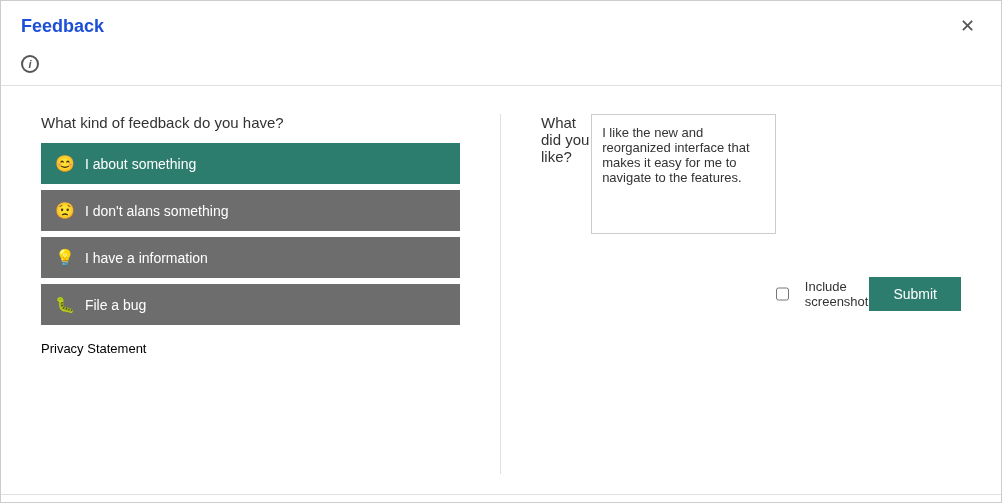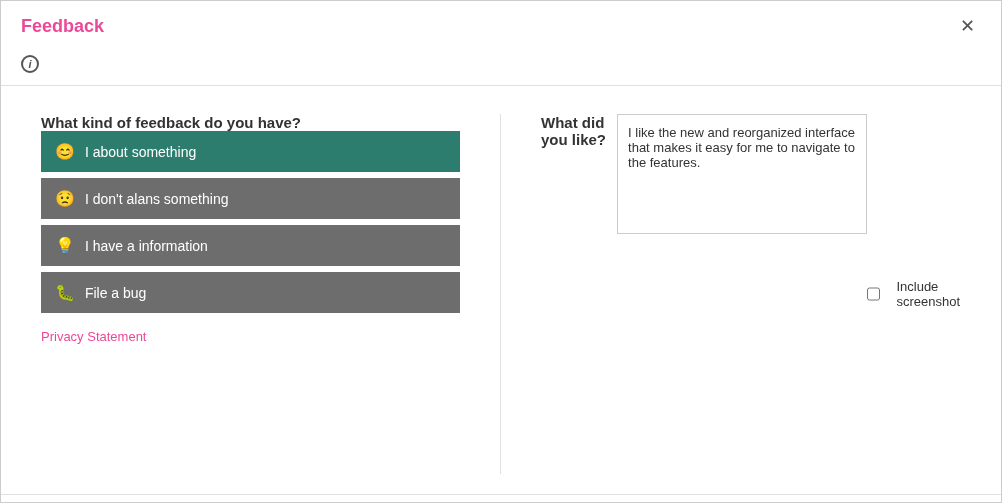--- a/index.html
+++ b/index.html
@@ -24,21 +24,21 @@
     .dialog-header {
       display: flex;
       align-items: center;
       justify-content: space-between;
       padding: 14px 20px 10px 20px;
       border-bottom: none;
     }
     .dialog-title {
       font-size: 18px;
       font-weight: 600;
-      color: #ec4899;
+      color: #1d4ed8;
     }
     .close-button {
       background: none;
       border: none;
       cursor: pointer;
       font-size: 18px;
       color: #555;
       padding: 2px 6px;
       line-height: 1;
     }
@@ -79,22 +79,22 @@
     }
     .right-panel {
       flex: 1;
       padding-left: 40px;
       display: flex;
       flex-direction: row;
     }
     .section-title {
       font-size: 15px;
       color: #333;
-      margin-bottom: 0;
-      font-weight: 700;
+      margin-bottom: 12px;
+      font-weight: 400;
     }
     .option-button {
       display: flex;
       align-items: center;
       width: 100%;
       padding: 11px 14px;
       margin-bottom: 6px;
       border: none;
       cursor: pointer;
       text-align: left;
@@ -108,21 +108,21 @@
     }
     .option-button.unselected {
       background-color: #6d6d6d;
     }
     .option-icon {
       margin-right: 10px;
       font-size: 16px;
       flex-shrink: 0;
     }
     .privacy-link {
-      color: #ec4899;
+      color: #000000;
       font-size: 13px;
       text-decoration: none;
       margin-top: 10px;
       display: inline-block;
       cursor: pointer;
     }
     .feedback-textarea {
       width: 100%;
       height: 120px;
       border: 1px solid #ccc;
@@ -218,18 +218,19 @@
       <div class="section-title">What did you like?</div>
 
       <textarea class="feedback-textarea" style="">I like the new and reorganized interface that makes it easy for me to navigate to the features.</textarea>
 
 
       <div class="bottom-row">
         <div class="checkbox-row">
           <input type="checkbox" id="screenshot-cb" style="">
           <label for="screenshot-cb">Include screenshot</label>
         </div>
+        <button class="submit-button">Submit</button>
       </div>
     </div>
   </div>
 
   <div class="dialog-footer"></div>
 </div>
 
 </body></html>

